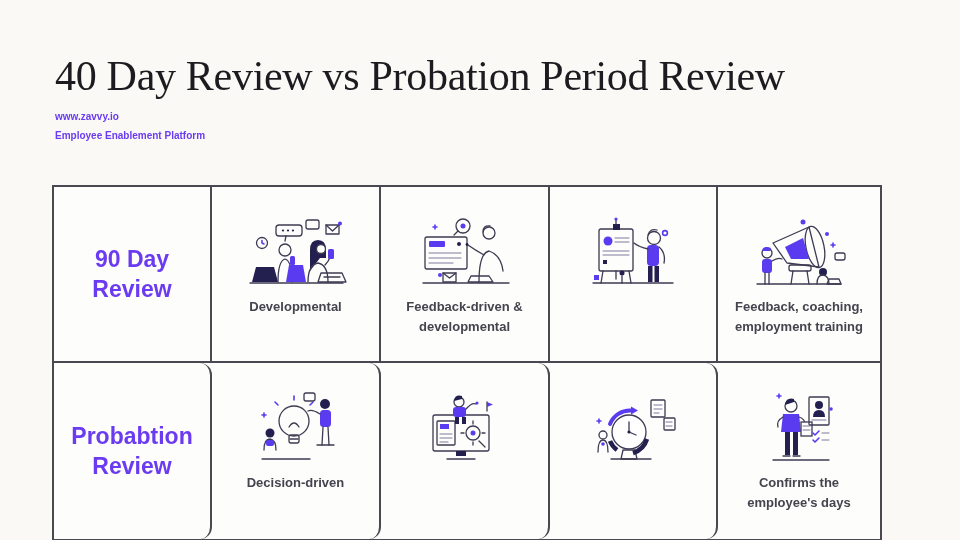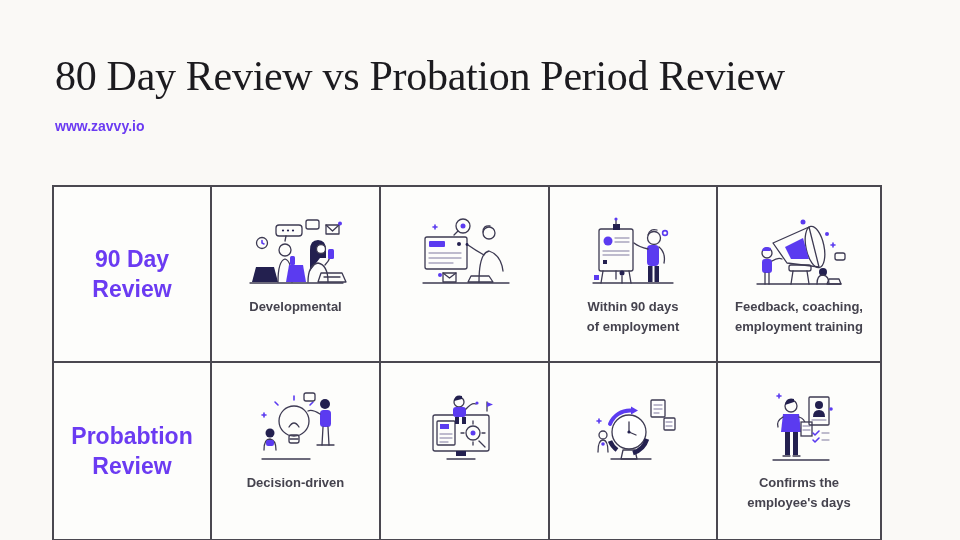--- a/index.html
+++ b/index.html
@@ -8,42 +8,42 @@
     position:relative; width:960px; height:540px;
     background:#FAF9F6; overflow:hidden;
   }
   .title {
     position:absolute; left:55px; top:52px;
     font-family:"Liberation Serif", serif;
     font-size:42px; font-weight:500; color:#1C1B1F;
     letter-spacing:-0.3px; white-space:nowrap;
   }
   .subtitle {
-    position:absolute; left:55px; top:117px;
-    font-size:14px; font-weight:bold; color:#6B3BF2; line-height:19px;
+    position:absolute; left:55px; top:107px;
+    font-size:10px; font-weight:bold; color:#6B3BF2; line-height:19px;
   }
   .cmp-table {
     position:absolute; left:52px; top:185px;
     width:830px; height:356px;
     display:grid;
     grid-template-columns:158px 169px 169px 168px 1fr;
     grid-template-rows:176px 1fr;
     border:2px solid #4A4850;
     background:#FDFDFB;
     box-sizing:border-box;
   }
   .cell {
     border-right:2px solid #4A4850;
     border-bottom:2px solid #4A4850;
     box-sizing:border-box;
     display:flex; flex-direction:column; align-items:center;
     padding-top:26px;
   }
   .cell.last-col { border-right:none; }
-  .cell.last-row { border-bottom:none; }
+  .cell.last-row { border-bottom:none;border-radius:12px; }
   .rowhead {
     justify-content:center; padding-top:0;
   }
   .rowhead .rh-text {
     font-size:23px; font-weight:bold; color:#6B3BF2;
     line-height:30px; text-align:center; white-space:pre-line;
   }
   .illus { width:112px; height:78px; flex:0 0 auto; }
   .caption {
     margin-top:6px;
@@ -59,24 +59,25 @@
   .ps { fill:none; stroke:#5B3BF0; stroke-width:1.6; stroke-linecap:round; stroke-linejoin:round; }
   .pa { fill:none; stroke:#5B3BF0; stroke-width:4; stroke-linecap:round; }
   .na { fill:none; stroke:#23204F; stroke-width:4.5; }
   .wf { fill:#FFFFFF; stroke:#3D3A52; stroke-width:1.3; }
 </style>
 </head>
 <body>
 
 <div class="stage">
 
-  <div class="title">80 Day Review vs Probation Period Review</div>
+  <div class="title">40 Day Review vs Probation Period Review</div>
 
   <div class="subtitle">
     <div>www.zavvy.io</div>
+    <div>Employee Enablement Platform</div>
   </div>
 
   <div class="cmp-table">
 
     <div class="cell rowhead">
       <div class="rh-text">90 Day
 Review</div>
     </div>
 
     <div class="cell">
@@ -125,20 +126,22 @@
         <rect class="ol" x="34" y="60" width="13" height="9"></rect>
         <path class="ol" d="M34,60 L40.5,65 L47,60"></path>
         <circle class="pf" cx="31" cy="62" r="2"></circle>
         <circle class="ol" cx="80" cy="20" r="6"></circle>
         <path class="ol" d="M74,19 Q74,12 81,13"></path>
         <path class="ol" d="M70,69 Q70,40 80,38 Q92,42 94,58"></path>
         <path class="ol" d="M75,42 Q66,37 59,32"></path>
         <circle class="nf" cx="58" cy="31.5" r="1.4"></circle>
         <polygon class="ol" points="62,63 80,63 84,69 59,69"></polygon>
       </svg>
+      <div class="caption">Feedback-driven &amp;
+developmental</div>
     </div>
 
     <div class="cell">
       <svg class="illus" viewBox="0 0 112 78">
         <line class="ol" x1="16" y1="70" x2="96" y2="70"></line>
         <rect class="ol" x="22" y="16" width="34" height="42" rx="2"></rect>
         <line class="ol" x1="26" y1="58" x2="24" y2="70"></line>
         <line class="ol" x1="52" y1="58" x2="54" y2="70"></line>
         <line class="ol" x1="39" y1="58" x2="39" y2="66"></line>
         <rect class="nf" x="36" y="11" width="7" height="6"></rect>
@@ -155,22 +158,20 @@
         <rect class="pf" x="17" y="62" width="5" height="5"></rect>
         <circle class="ol" cx="77" cy="25" r="6.5"></circle>
         <path class="ol" d="M71,22 Q73,15 80,17"></path>
         <rect class="pf" x="70" y="32" width="12" height="21" rx="4"></rect>
         <path class="ol" d="M71,36 Q62,34 57,30"></path>
         <path class="ol" d="M82,34 Q89,40 87,50"></path>
         <rect class="nf" x="71" y="53" width="4.5" height="16"></rect>
         <rect class="nf" x="77.5" y="53" width="4.5" height="16"></rect>
         <circle class="ps" cx="88" cy="20" r="2.4"></circle>
       </svg>
-      <div class="caption">Within 90 days
-of employment</div>
     </div>
 
     <div class="cell last-col">
       <svg class="illus" viewBox="0 0 112 78">
         <line class="ol" x1="14" y1="71" x2="98" y2="71"></line>
         <path class="ol" d="M30,30 L66,14 L76,54 L44,50 Z"></path>
         <ellipse class="ol" cx="72" cy="34" rx="9" ry="21" transform="rotate(-12 72 34)"></ellipse>
         <path class="pf" d="M42,34 L60,25 L66,46 L48,46 Z"></path>
         <rect class="ol" x="46" y="52" width="22" height="6" rx="2"></rect>
         <line class="ol" x1="50" y1="58" x2="48" y2="71"></line>

